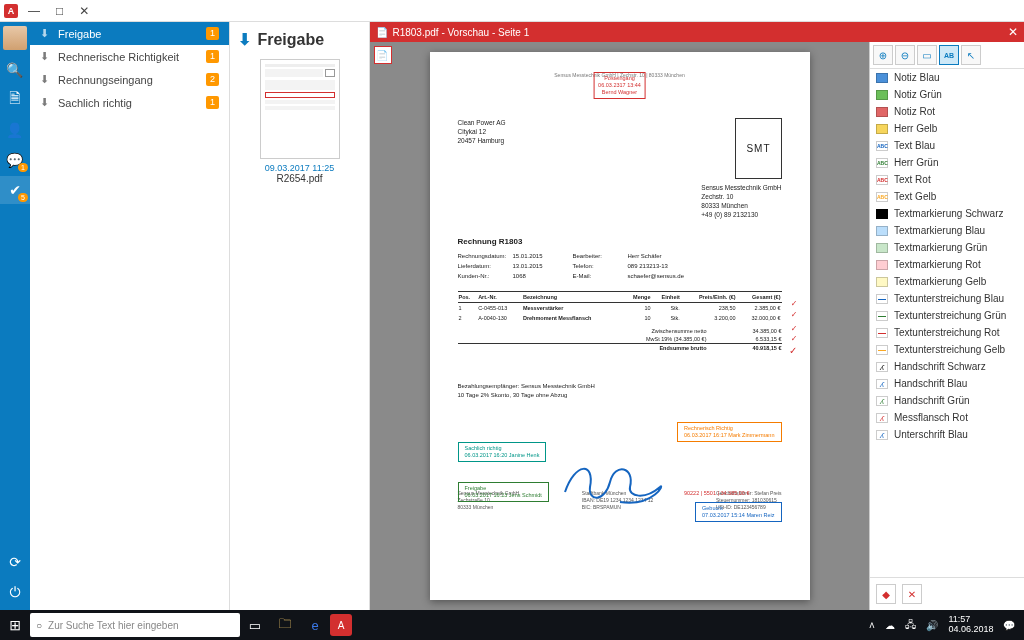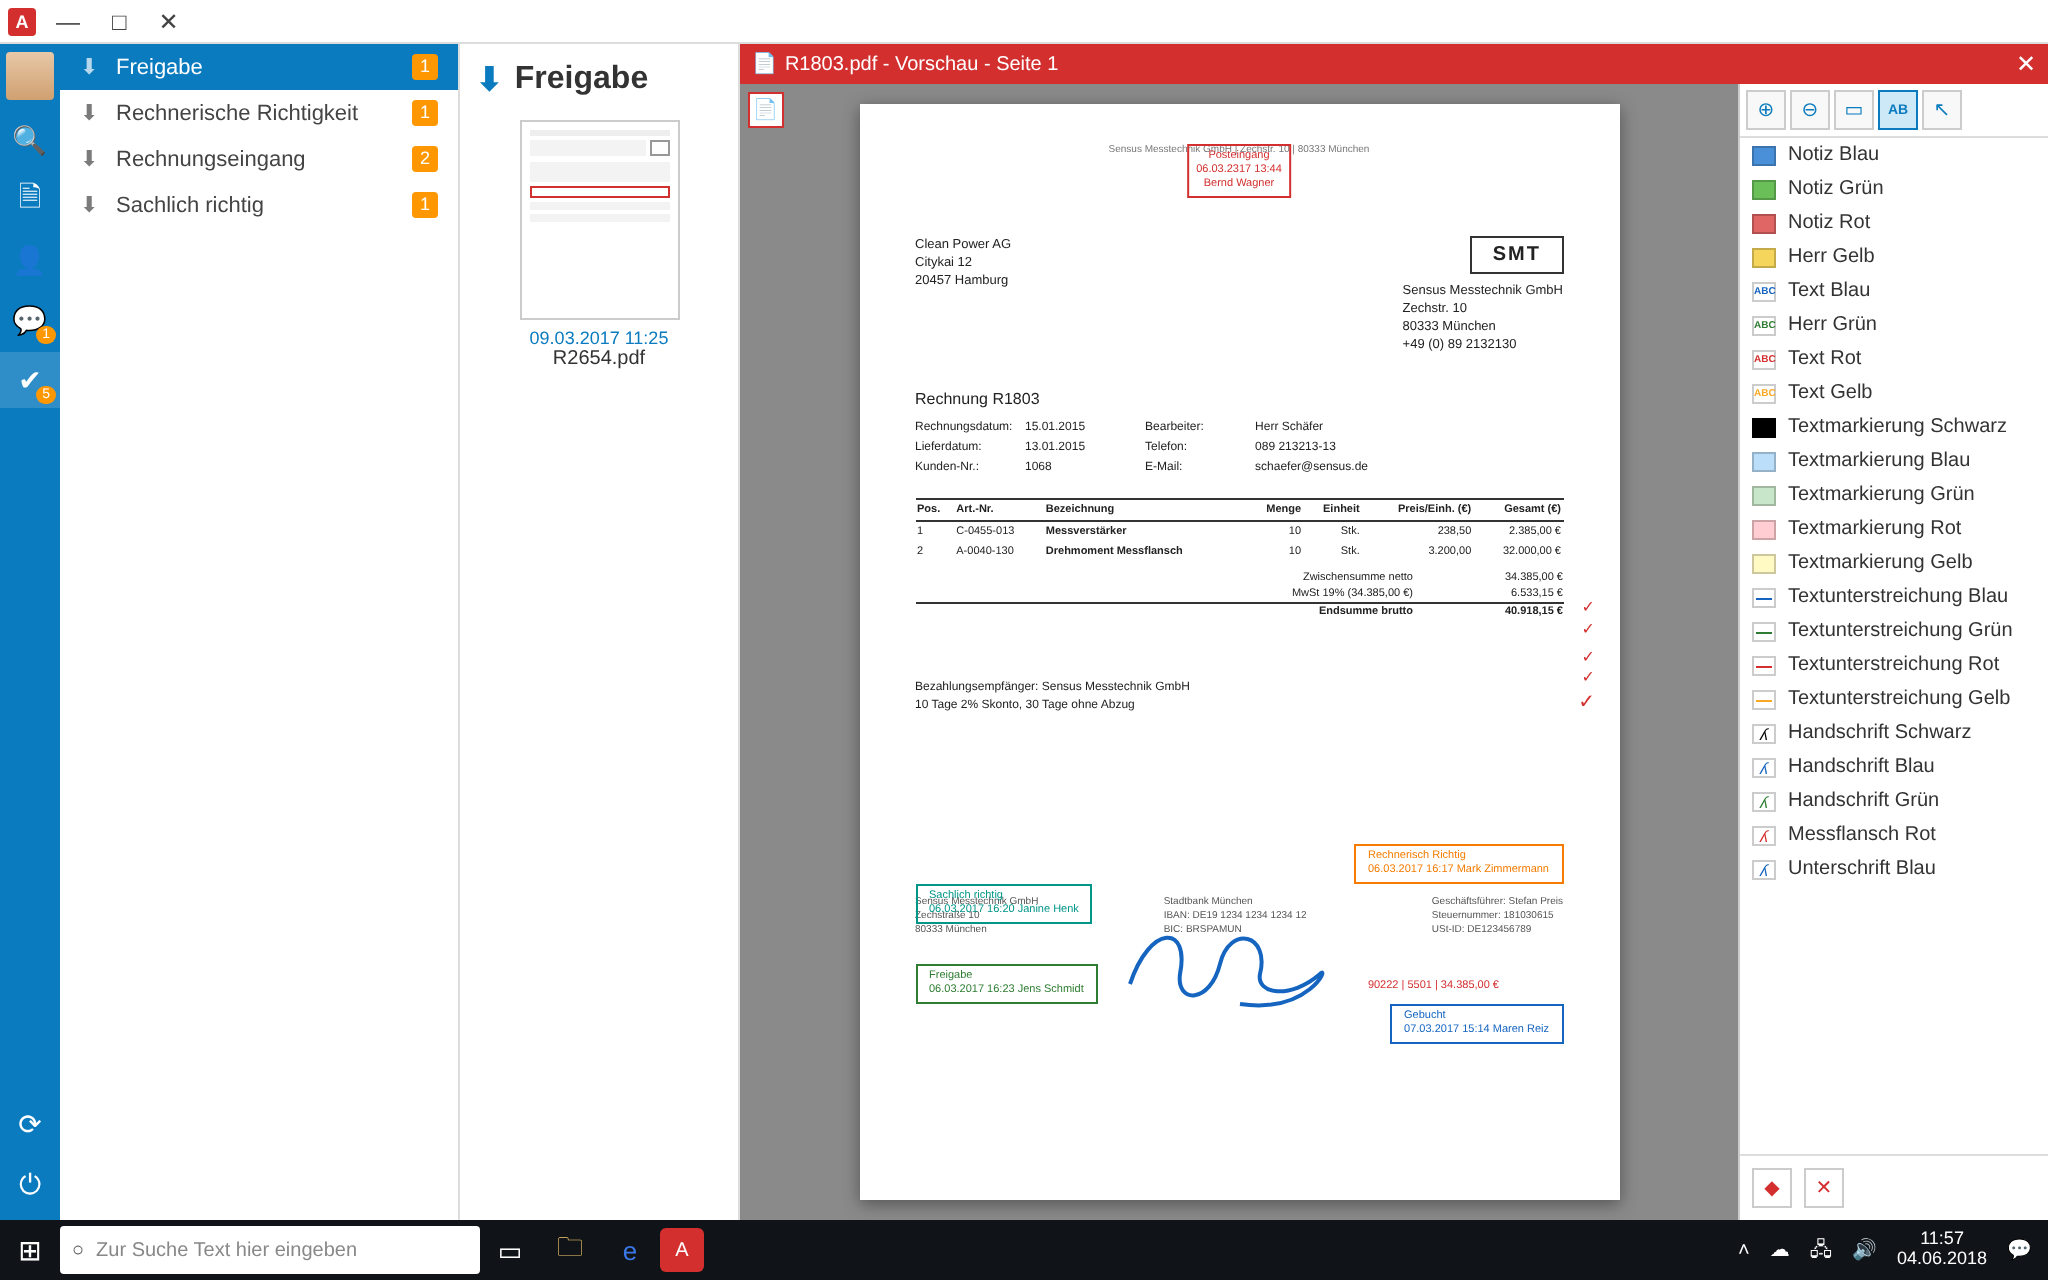--- a/index.html
+++ b/index.html
@@ -43,22 +43,22 @@
 .preview-body { flex: 1; display: flex; overflow: hidden; }
 .doc-area { flex: 1; background: #8a8a8a; display: flex; justify-content: center; padding: 10px 20px; overflow: hidden; position:relative; }
 .doc-corner { position:absolute; top:4px; left:4px; width:18px;height:18px;background:#fff;border:1px solid #d32f2f; display:flex;align-items:center;justify-content:center;color:#d32f2f;font-size:10px; }
 
 .page { width: 380px; background: #fff; box-shadow: 0 2px 8px rgba(0,0,0,0.4); padding: 20px 28px; font-size: 6.5px; color: #222; position: relative; }
 .page .hdrline { text-align: center; color: #777; font-size: 5px; margin-bottom: 6px; }
 .page .stamp { position: absolute; border: 1px solid; padding: 2px 4px; font-size: 5.5px; text-align: center; line-height: 1.3; }
 .page .stamp.red { border-color: #d32f2f; color: #d32f2f; top: 20px; left: 50%; transform: translateX(-50%); }
 .page .addr-row { display: flex; justify-content: space-between; margin-top: 40px; }
 .page .addr { line-height: 1.4; }
-.page .smt { border: 1px solid #333; padding: 3px 10px; font-size: 10px; font-weight: 700; letter-spacing: 1px; float: right; margin-bottom: 4px; }
-.page h3 { font-size: 8px; font-weight: normal; margin: 18px 0 6px; }
+.page .smt { border: 1px solid #333; padding: 24px 10px; font-size: 10px; font-weight: 400; letter-spacing: 1px; float: right; margin-bottom: 4px; }
+.page h3 { font-size: 8px; font-weight: bold; margin: 18px 0 6px; }
 .page .info-grid { display: flex; gap: 30px; font-size: 6px; }
 .page .info-col { line-height: 1.6; }
 .page .info-col .lbl { display: inline-block; width: 55px; }
 .page table { width: 100%; border-collapse: collapse; font-size: 5.5px; margin-top: 10px; }
 .page th { border-top: 1px solid #333; border-bottom: 1px solid #333; text-align: left; padding: 2px 1px; font-weight: bold; }
 .page th.r, .page td.r { text-align: right; }
 .page td { padding: 2px 1px; }
 .page .totals { font-size: 5.5px; margin-top: 4px; }
 .page .totals div { display: flex; justify-content: flex-end; gap: 20px; padding: 1px 0; }
 .page .totals .bold { font-weight: bold; border-top: 1px solid #333; }
@@ -82,21 +82,21 @@
 .tools .titem { display: flex; align-items: center; gap: 6px; padding: 3px 6px; cursor: pointer; color: #333; }
 .tools .sw { width: 12px; height: 10px; border: 1px solid rgba(0,0,0,0.2); flex-shrink: 0; }
 .tools .footer { display: flex; gap: 6px; padding: 6px; border-top: 1px solid #ddd; justify-content: flex-start; }
 .tools .fbtn { width: 20px; height: 20px; border: 1px solid #ccc; display: flex; align-items: center; justify-content: center; cursor: pointer; }
 
 .taskbar { height: 30px; background: #101318; display: flex; align-items: center; color: #fff; font-size: 10px; }
 .taskbar .start { width: 30px; height: 30px; display: flex; align-items: center; justify-content: center; font-size: 14px; cursor:pointer; }
 .taskbar .search { background: #fff; color: #555; height: 24px; width: 210px; display: flex; align-items: center; padding: 0 6px; gap: 6px; border-radius:2px; }
 .taskbar .tray { margin-left: auto; display: flex; align-items: center; gap: 10px; padding: 0 8px; font-size: 10px; }
 .taskbar .appicon { width: 30px; height: 30px; display: flex; align-items: center; justify-content: center; cursor:pointer; font-size:13px; }
-.taskbar .clock { text-align: center; line-height: 1.1; font-size: 9px; }
+.taskbar .clock { text-align: left; line-height: 1.1; font-size: 9px; }
 </style>
 </head>
 <body>
 
 <div class="window">
   <div class="titlebar">
     <div class="logo">A</div>
     <div class="winbtns">
       <span>—</span>
       <span>□</span>

